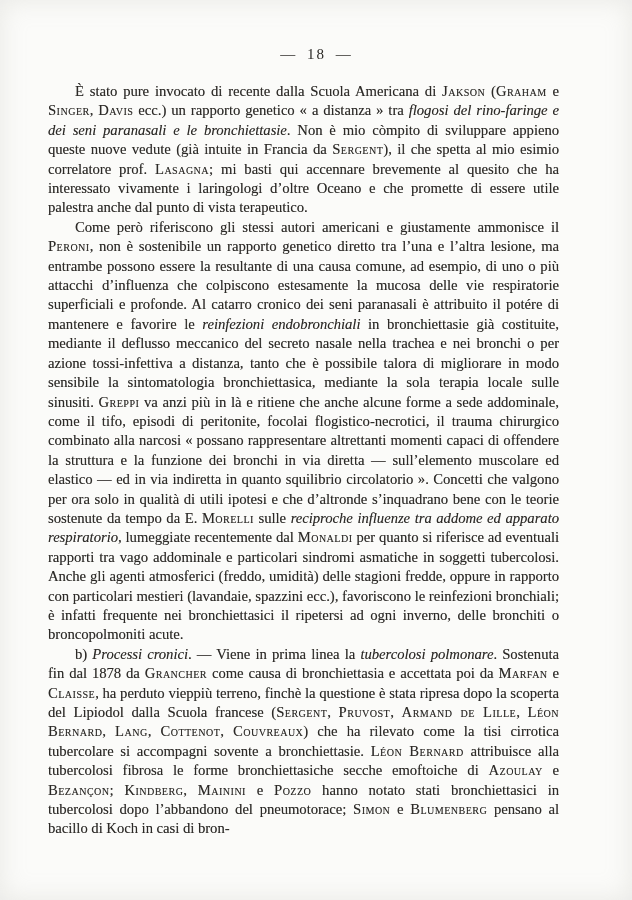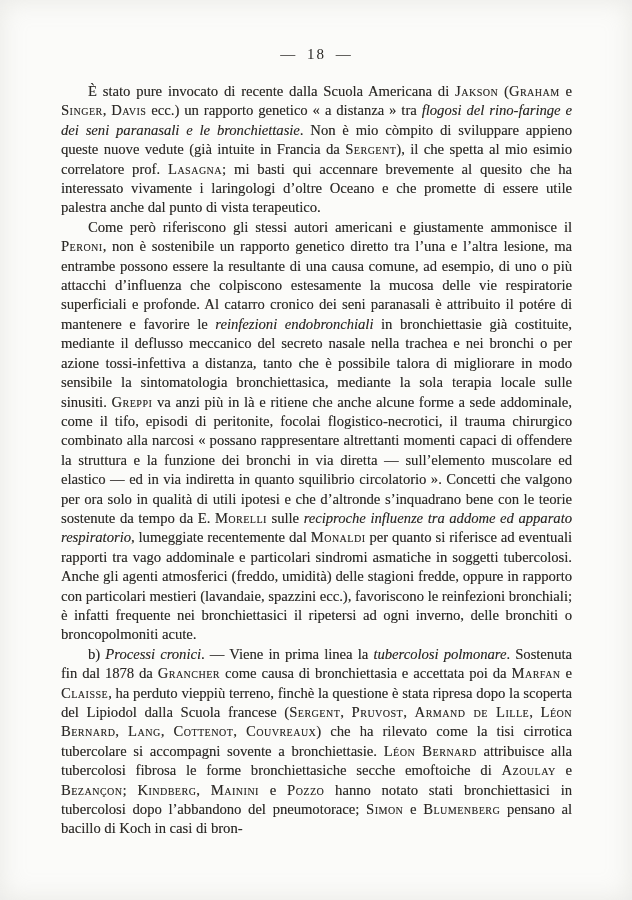--- a/index.html
+++ b/index.html
@@ -26,21 +26,21 @@
     left: 61px;
     width: 511px;
     text-align: center;
     font-size: 15px;
     letter-spacing: 2px;
     word-spacing: 4px;
   }
   .textblock {
     position: absolute;
     top: 82px;
-    left: 61px;
+    left: 48px;
     width: 511px;
     font-size: 14.6px;
     line-height: 19.4px;
     text-align: justify;
     text-shadow: 0.2px 0 0 rgba(44,42,39,0.45);
   }
   p.para {
     margin: 0;
     padding: 0;
     text-indent: 27px;

